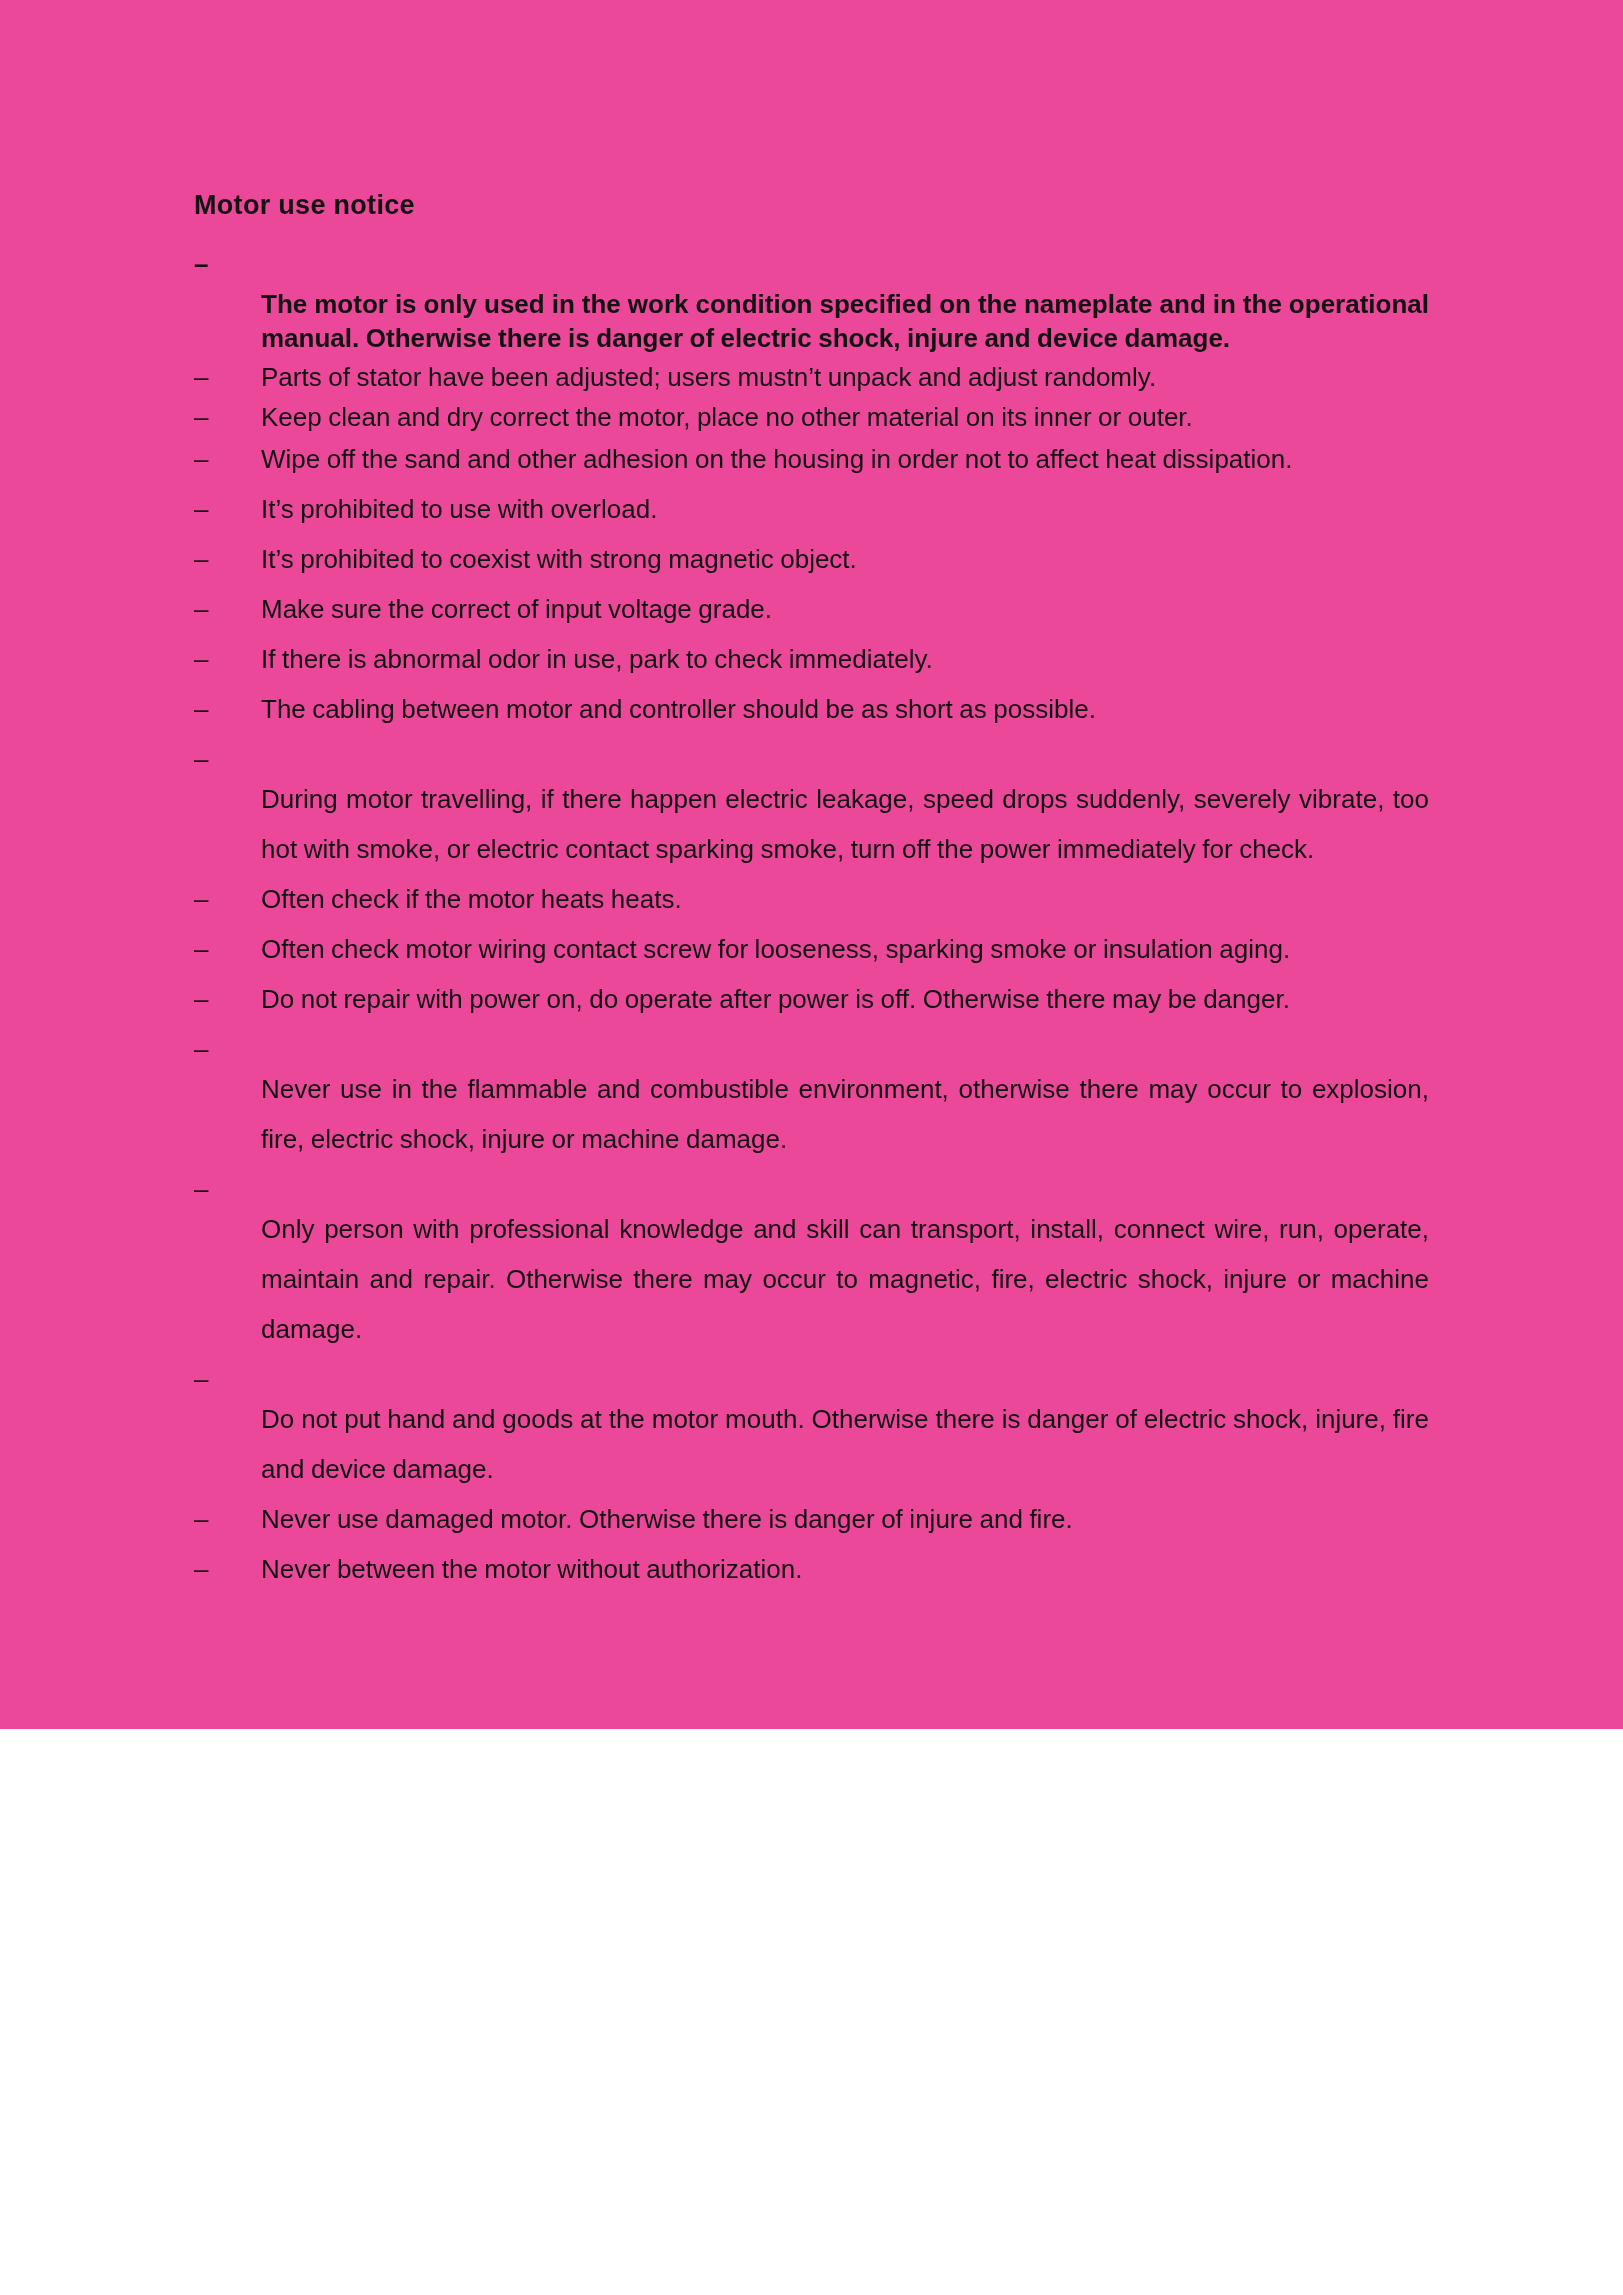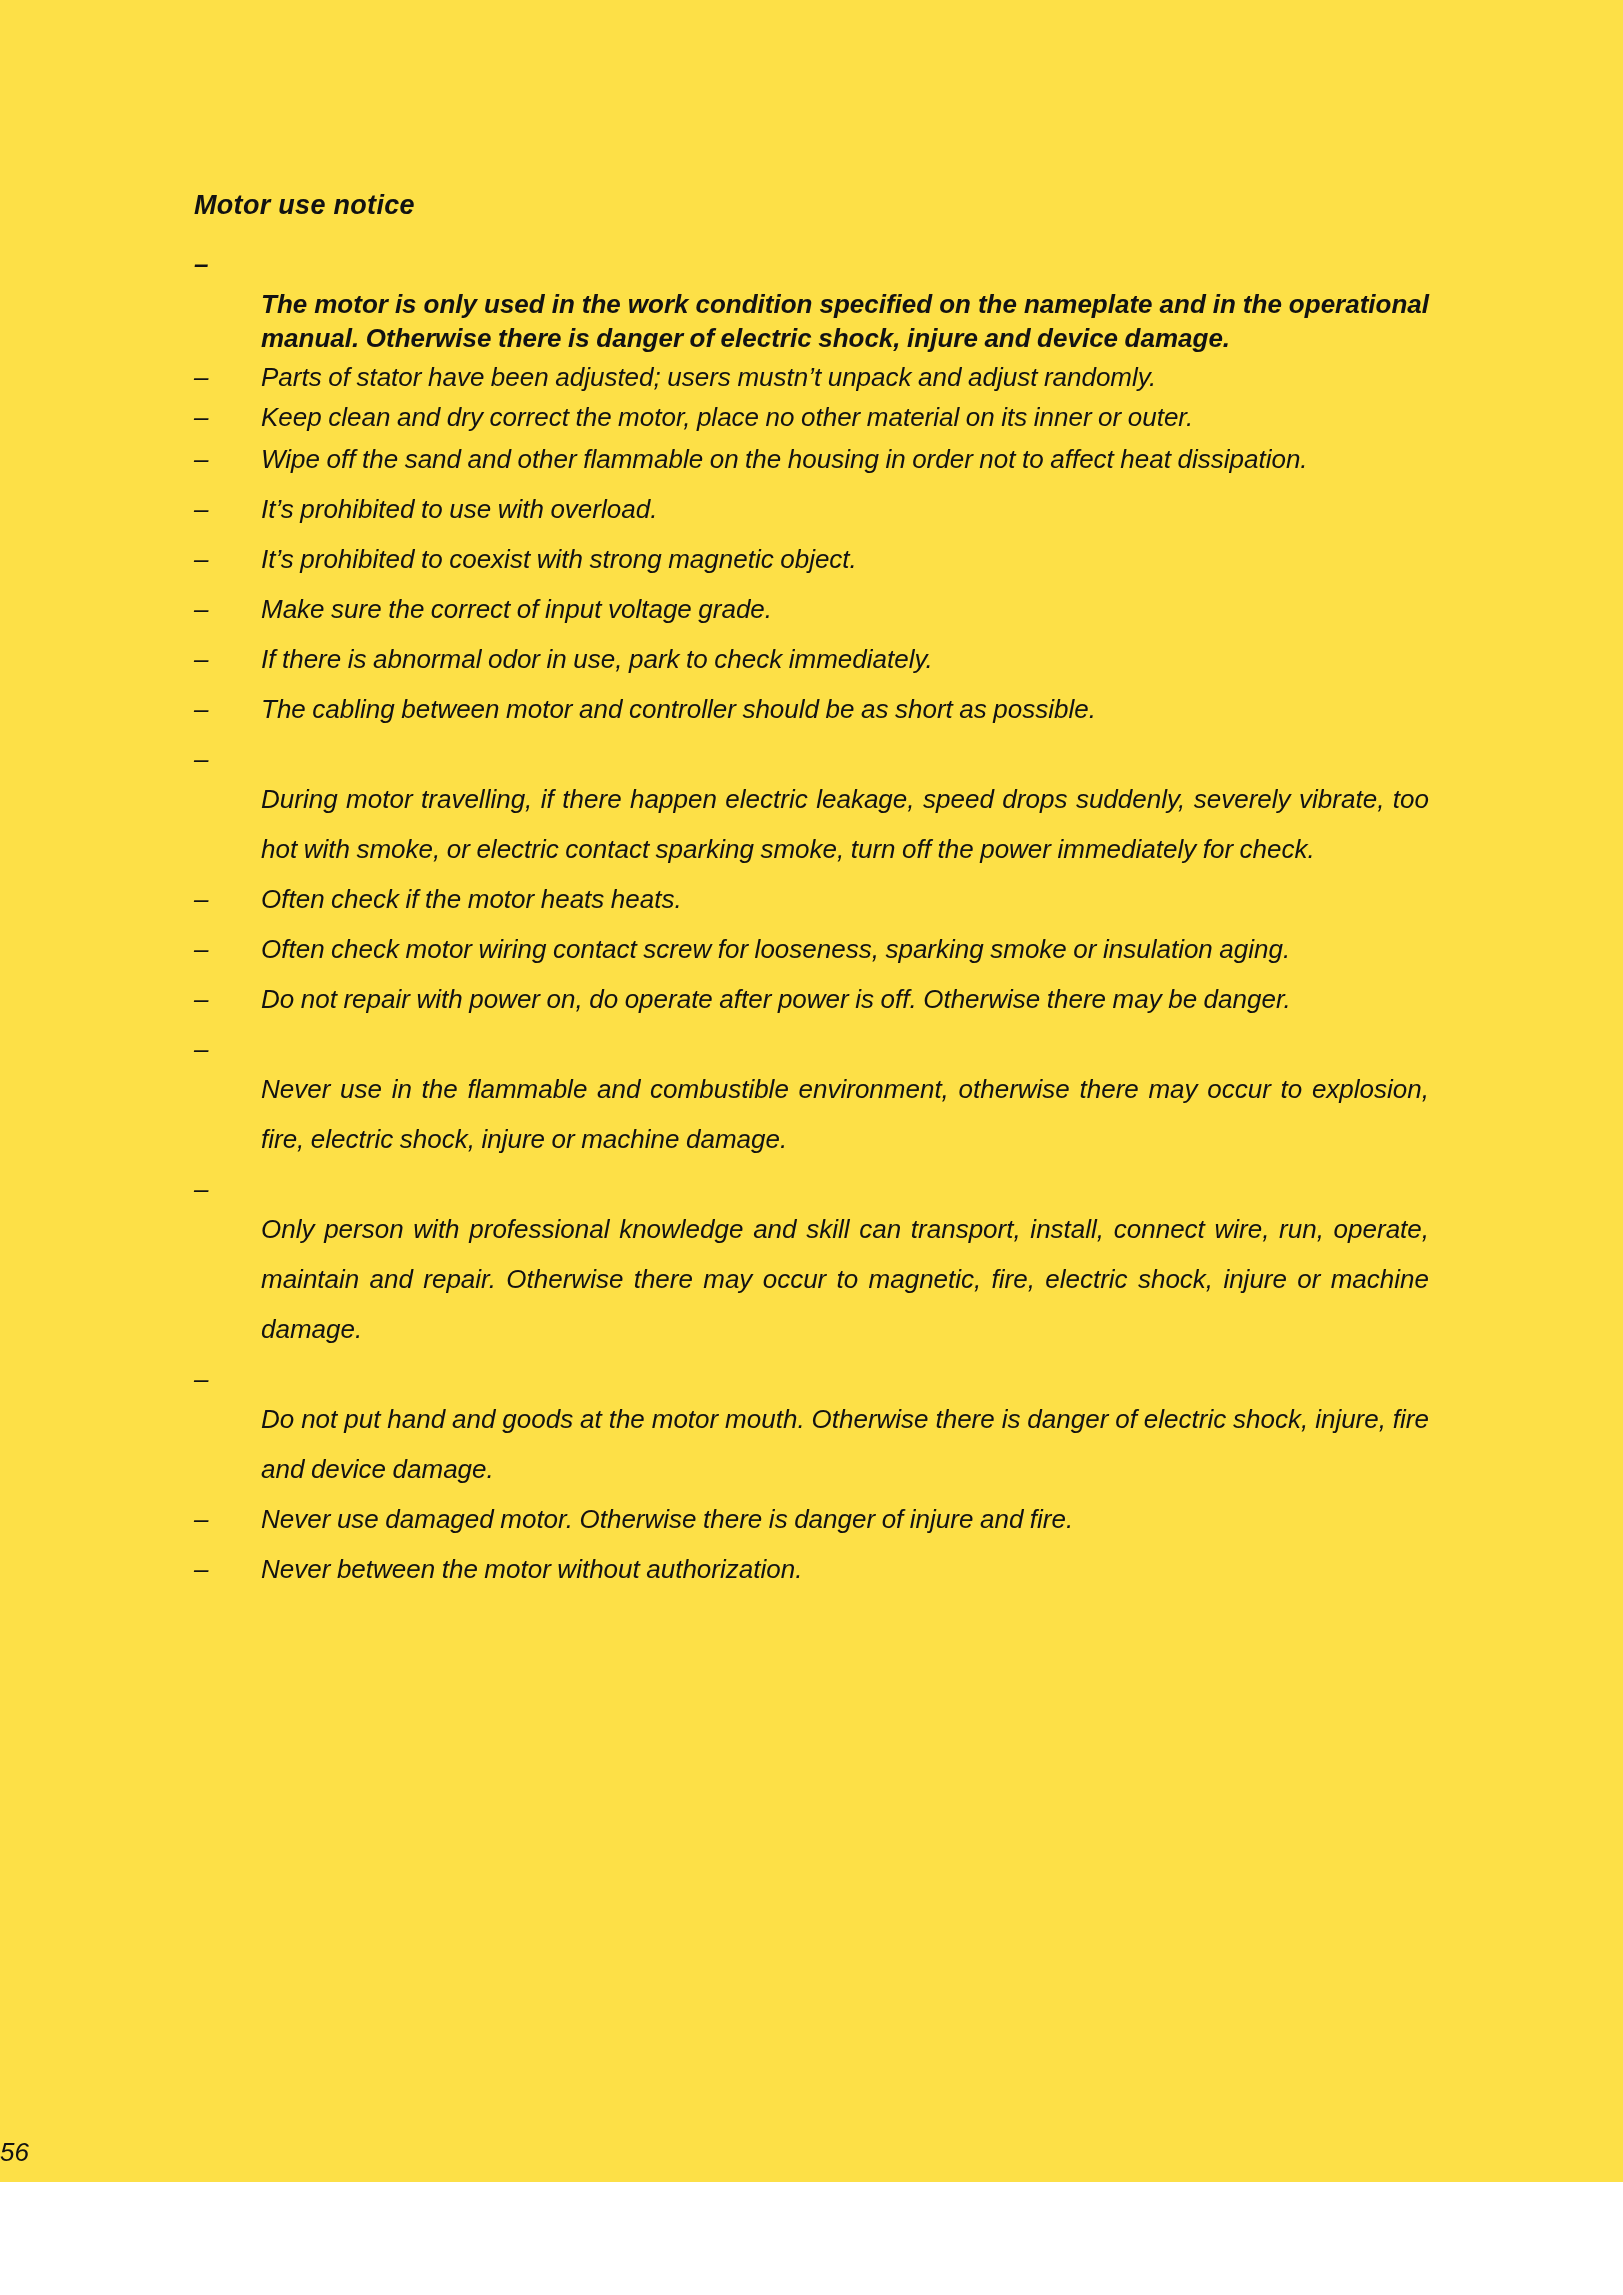--- a/index.html
+++ b/index.html
@@ -3,26 +3,25 @@
 <meta charset="utf-8">
 <style>
   html, body {
     margin: 0;
     padding: 0;
     background: #ffffff;
   }
   .page {
     position: relative;
     width: 1623px;
-    height: 2182px;
-    background: #fde047;
+    height: 1729px;
+    background: #ec4899;
     font-family: "Liberation Sans", sans-serif;
     color: #121212;
     overflow: hidden;
-    font-style: italic;
   }
   .content {
     position: absolute;
     left: 194px;
     top: 189px;
     width: 1235px;
   }
   .heading {
     font-size: 27px;
     line-height: 33px;
@@ -74,21 +73,21 @@
         <div class="bullet single">
           <span class="marker">–</span>
           <div class="btext">Parts of stator have been adjusted; users mustn’t unpack and adjust randomly.</div>
         </div>
         <div class="bullet single">
           <span class="marker">–</span>
           <div class="btext">Keep clean and dry correct the motor, place no other material on its inner or outer.</div>
         </div>
         <div class="bullet wide">
           <span class="marker">–</span>
-          <div class="btext">Wipe off the sand and other flammable on the housing in order not to affect heat dissipation.</div>
+          <div class="btext">Wipe off the sand and other adhesion on the housing in order not to affect heat dissipation.</div>
         </div>
         <div class="bullet wide">
           <span class="marker">–</span>
           <div class="btext">It’s prohibited to use with overload.</div>
         </div>
         <div class="bullet wide">
           <span class="marker">–</span>
           <div class="btext">It’s prohibited to coexist with strong magnetic object.</div>
         </div>
         <div class="bullet wide">

